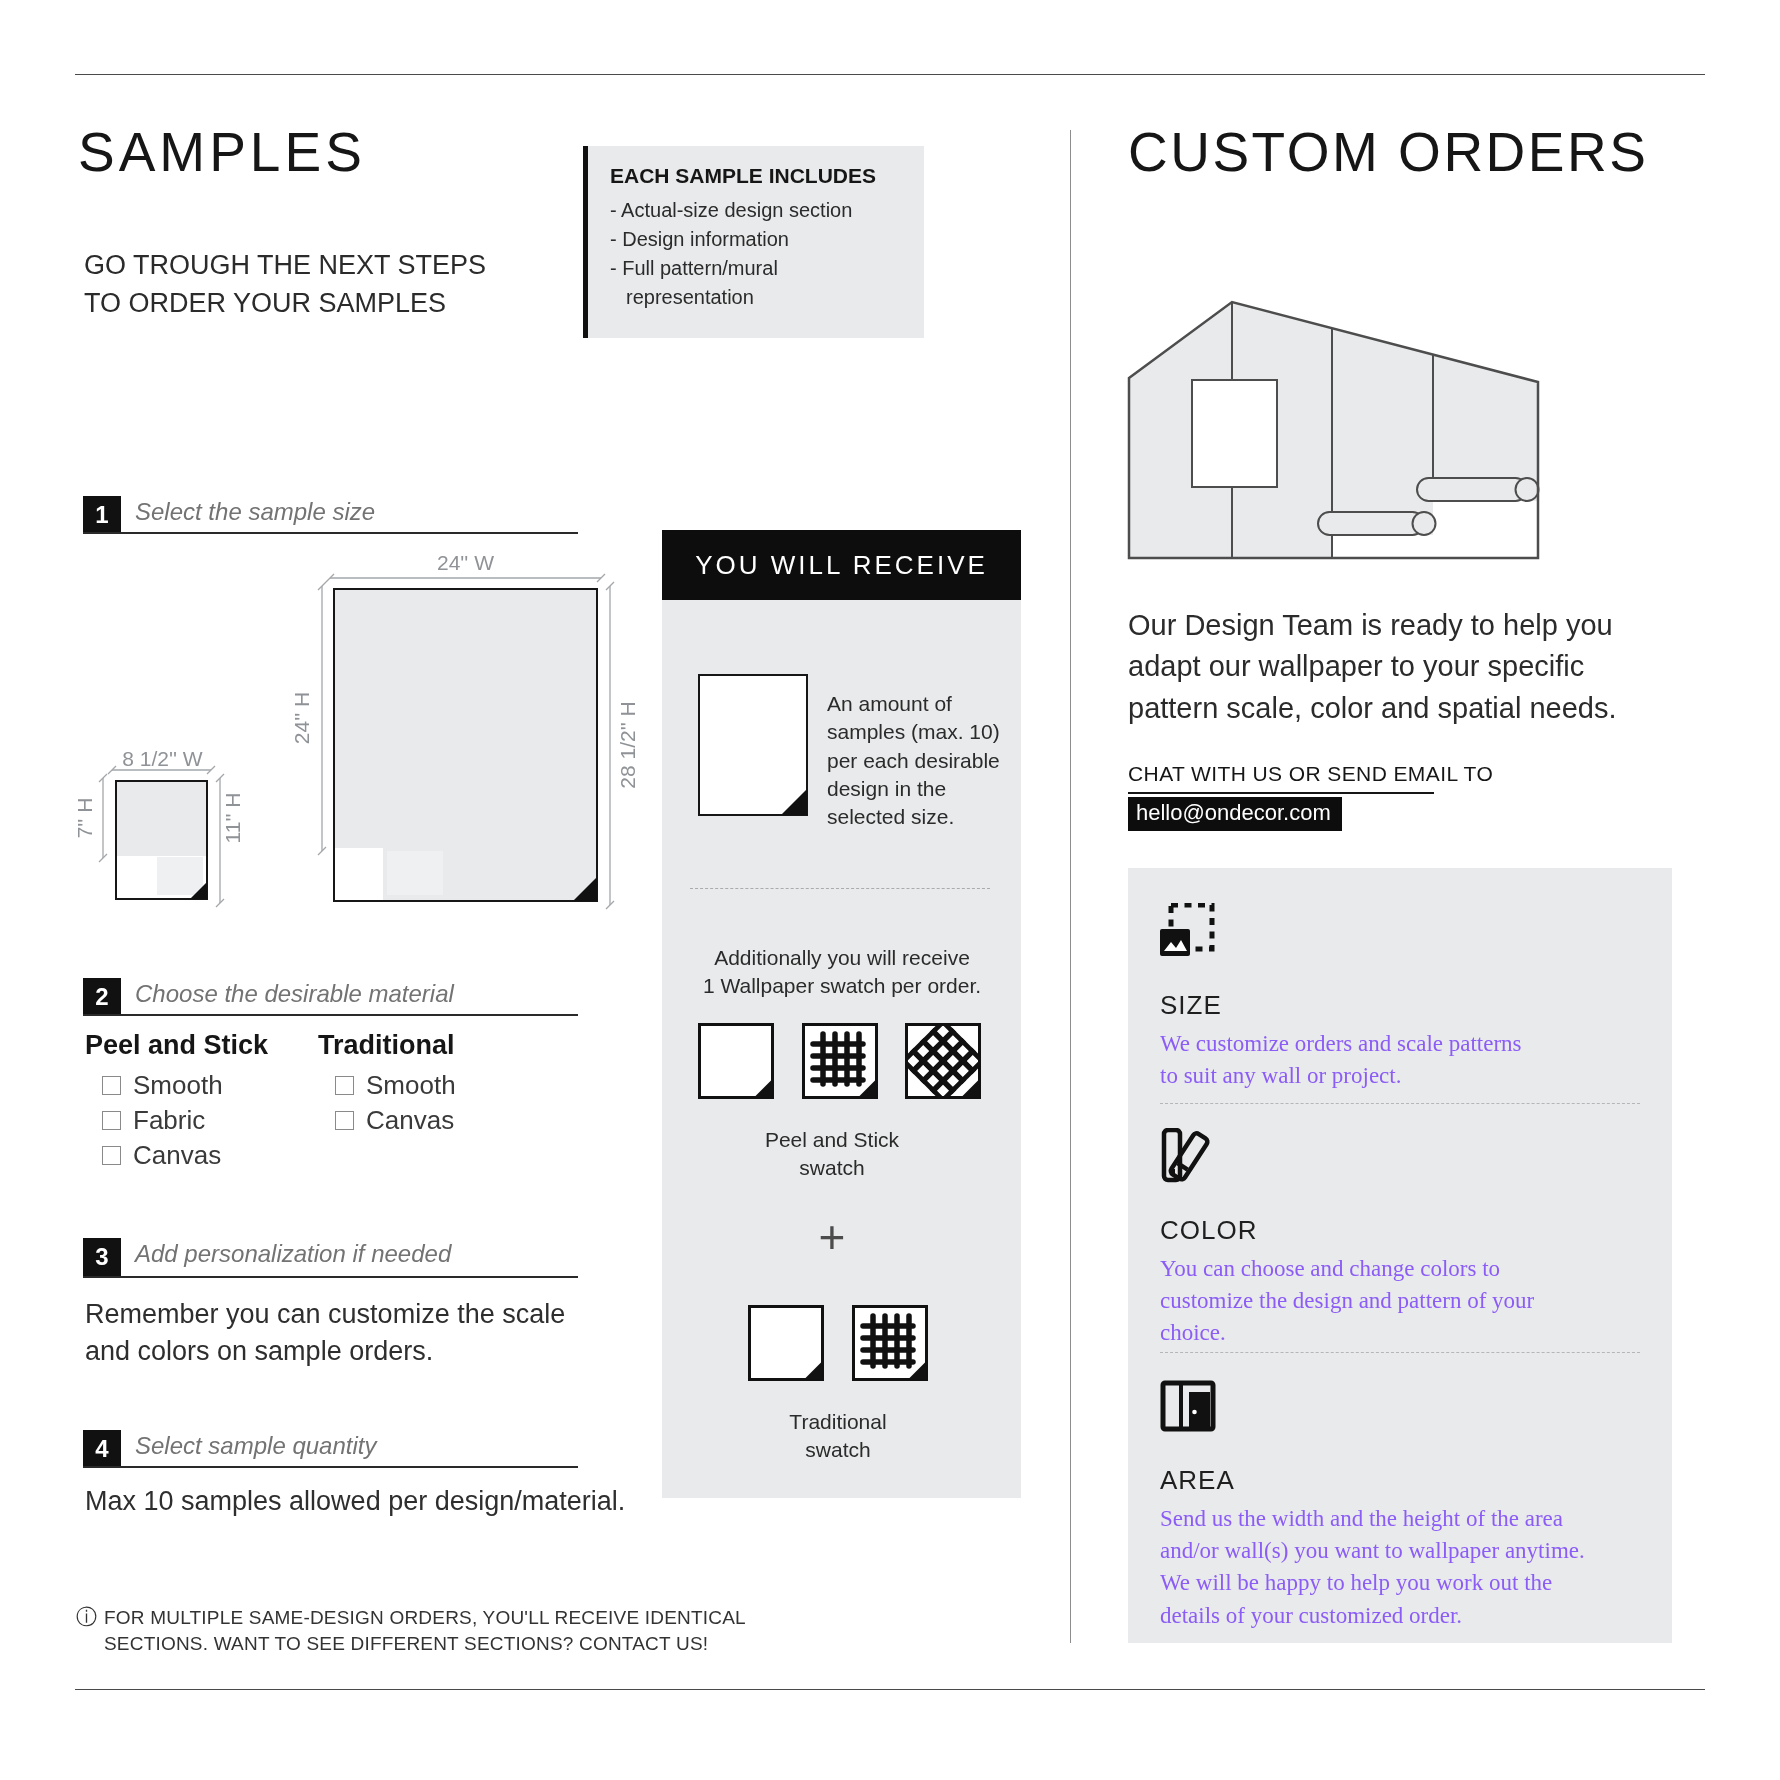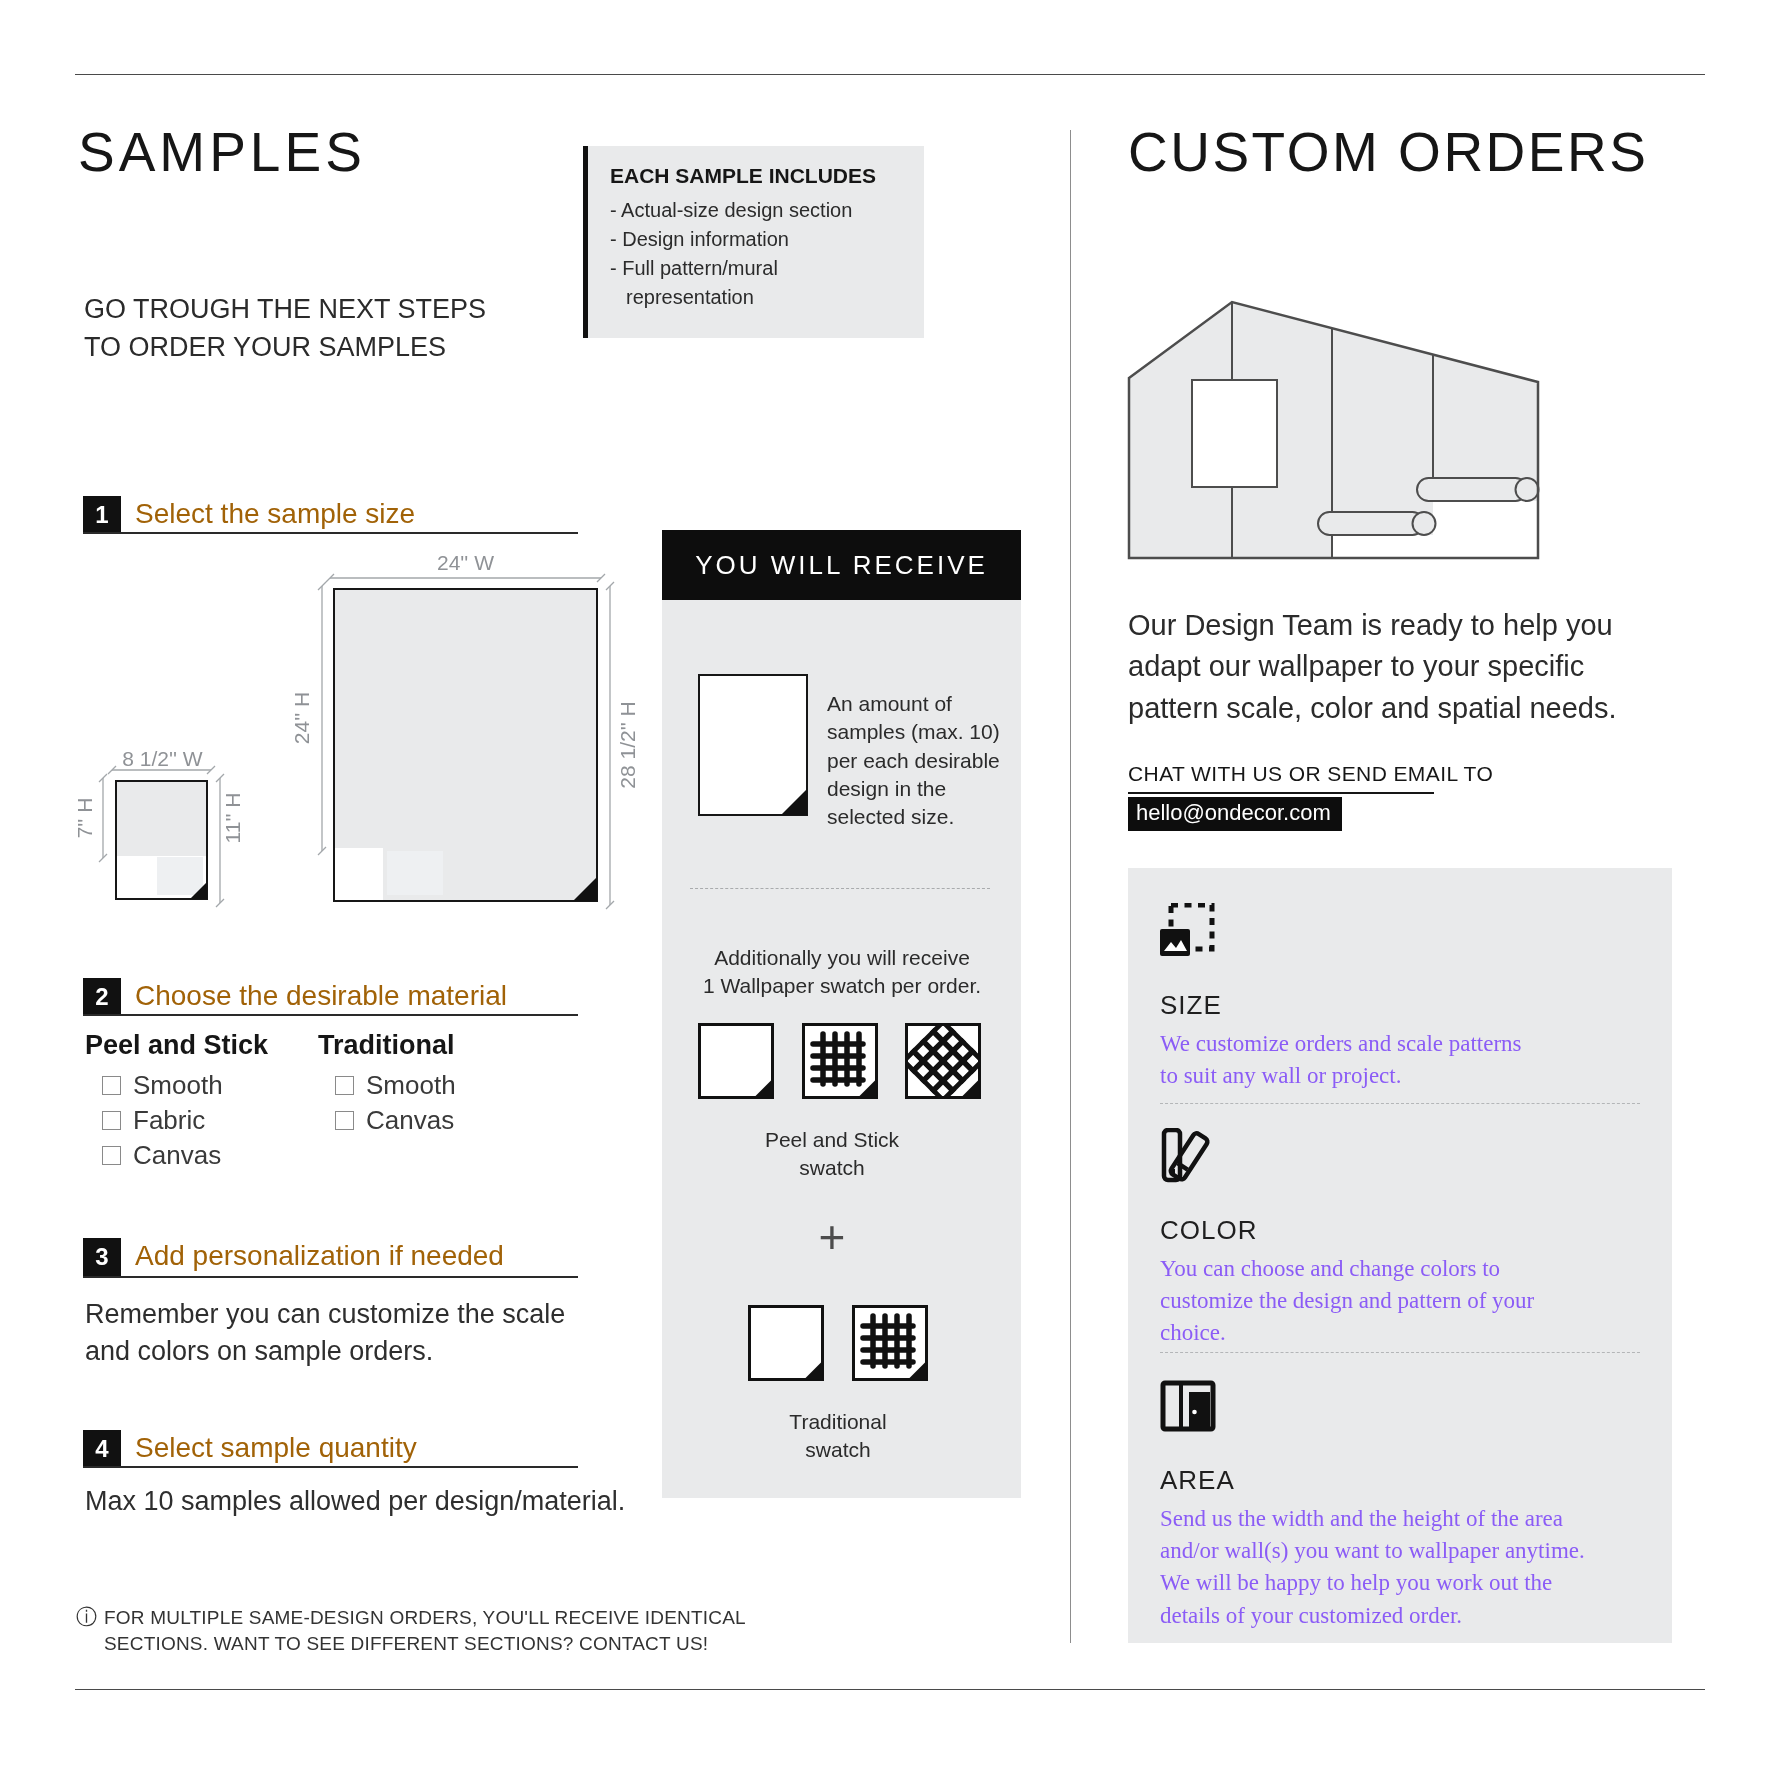--- a/index.html
+++ b/index.html
@@ -9,21 +9,21 @@
   .pre{white-space:pre-line;}
   .rule{background:#4a4a4a;height:1px;}
   .big-title{font-size:55px;letter-spacing:4px;color:#161616;font-weight:500;white-space:nowrap;}
   .intro{font-size:27px;line-height:1.4;color:#2b2b2b;}
   .inc-box{background:#e9eaeb;}
   .inc-bar{background:#111;width:5px;}
   .inc-title{font-size:21px;font-weight:bold;color:#161616;}
   .inc-item{font-size:20px;color:#2b2b2b;line-height:1.45;padding-left:16px;text-indent:-16px;}
   .step-box{width:38px;height:38px;background:#111;color:#fff;font-size:24px;font-weight:bold;
             display:flex;align-items:center;justify-content:center;}
-  .step-label{font-size:28px;color:#a16207;}
+  .step-label{font-size:24px;color:#737373;font-style:italic;}
   .step-line{height:2px;background:#2a2a2a;}
   .dim-label{font-size:21px;color:#8f9296;text-align:center;}
   .rot{transform:rotate(-90deg);}
   .mat-title{font-size:27px;font-weight:bold;color:#161616;}
   .mat-row{display:flex;align-items:center;gap:12px;margin-left:17px;}
   .cbx{width:17px;height:17px;border:1.5px solid #8a8a8a;background:#fff;display:inline-block;}
   .mat-label{font-size:26px;color:#3a3a3a;}
   .note{font-size:27px;line-height:1.38;color:#2e2e2e;}
   .fold{position:absolute;right:-1px;bottom:-1px;width:0;height:0;}
   .banner{background:#0d0d0d;color:#fff;display:flex;align-items:center;justify-content:center;
@@ -46,21 +46,21 @@
 <body>
 
 <div id="page">
 
   <div class="abs rule" style="left:75px;top:74px;width:1630px;"></div>
   <div class="abs rule" style="left:75px;top:1689px;width:1630px;"></div>
 
   <div class="abs" style="left:1070px;top:130px;width:1px;height:1513px;background:#8d8d8d;"></div>
 
   <div class="abs big-title" style="left:78px;top:120px;">SAMPLES</div>
-  <div class="abs intro pre" style="left:84px;top:247px;margin-top:44px;">GO TROUGH THE NEXT STEPS
+  <div class="abs intro pre" style="left:84px;top:247px;">GO TROUGH THE NEXT STEPS
 TO ORDER YOUR SAMPLES</div>
 
   <div class="abs inc-bar" style="left:583px;top:146px;height:192px;"></div>
   <div class="abs inc-box" style="left:588px;top:146px;width:336px;height:192px;padding:18px 18px 0 22px;box-sizing:border-box;">
     <div class="inc-title" style="margin-bottom:8px;">EACH SAMPLE INCLUDES</div>
     <div class="inc-item">- Actual-size design section</div>
     <div class="inc-item">- Design information</div>
     <div class="inc-item" style="width:230px;">- Full pattern/mural representation</div>
   </div>
 

